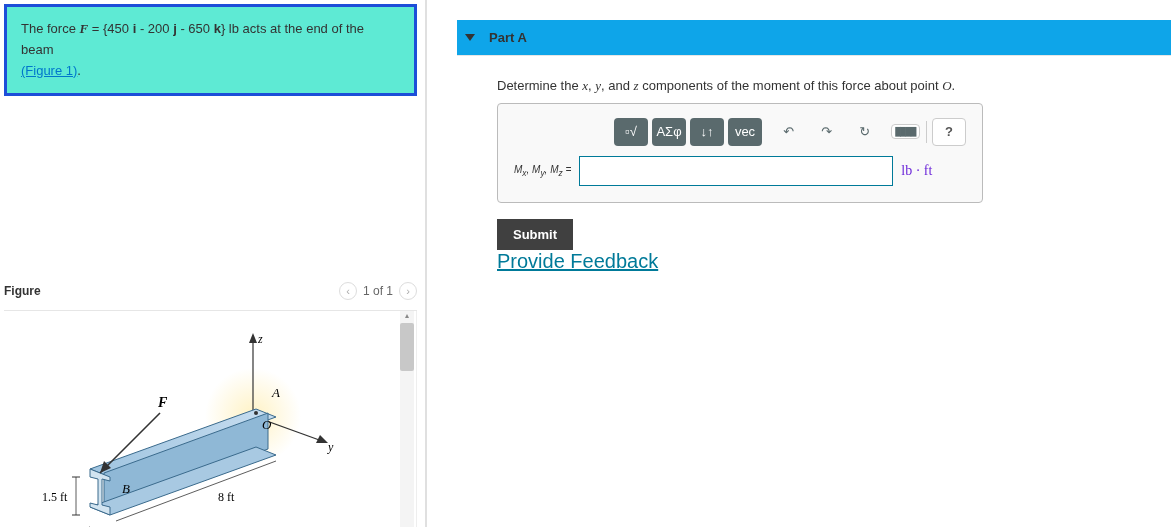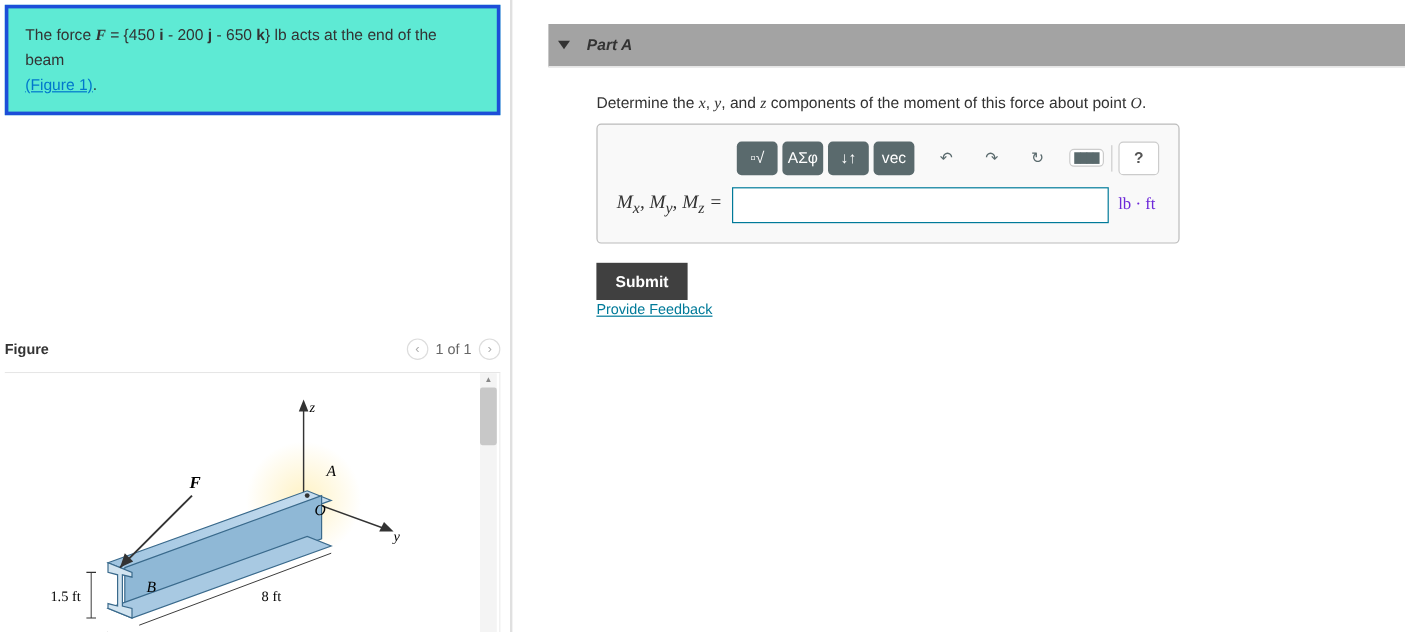--- a/index.html
+++ b/index.html
@@ -11,43 +11,43 @@
 .problem-box .vec { font-weight: bold; }
 .figlink { color: #0077cc; text-decoration: underline; cursor: pointer; margin-top: 33px; }
 .fig-head { display: flex; align-items: center; border-bottom: 1px solid #e6e6e6; padding: 6px 0 10px 0; margin-top: 180px; }
 .fig-title { font-size: 12px; font-weight: bold; color: #333; flex: 1; }
 .pager { display: flex; align-items: center; gap: 6px; color: #666; font-size: 12px; }
 .pager-btn { width: 18px; height: 18px; border: 1px solid #ddd; border-radius: 50%; background: #fff; display: flex; align-items: center; justify-content: center; color: #aaa; font-size: 11px; cursor: pointer; }
 .fig-body { position: relative; background: #fff; border-right: 1px solid #eee; padding: 10px 24px 0 24px; height: 248px; }
 .scroll-track { position: absolute; right: 2px; top: 0; bottom: 0; width: 14px; background: #f4f4f4; }
 .scroll-thumb { width: 14px; height: 48px; background: #c8c8c8; border-radius: 2px; }
 .scroll-arrow { position:absolute; left:0; right:0; text-align:center; font-size:8px; color:#888; }
-.part-header { background: #a3a3a3; border-bottom: 1px solid #e6e6e6; padding: 10px 14px 10px 8px; margin-top: 20px; display: flex; align-items: center; gap: 14px; font-style: italic; }
+.part-header { background: #0ea5e9; border-bottom: 1px solid #e6e6e6; padding: 10px 14px 10px 8px; margin-top: 20px; display: flex; align-items: center; gap: 14px; }
 .tri-down { width:0; height:0; border-left:5px solid transparent; border-right:5px solid transparent; border-top:7px solid #333; }
 .part-title { font-weight: bold; color: #333; }
 .part-body { padding: 20px 30px 0 40px; }
 .prompt { color: #333; margin-bottom: 6px; line-height: 1.6; }
 .prompt .mi { font-style: italic; font-family: 'Times New Roman', serif; }
 .instr { color: #333; font-weight: bold; margin-bottom: 14px; line-height: 1.6; }
 .hints { color: #007a99; margin-bottom: 18px; display: flex; align-items: center; gap: 6px; cursor: pointer; font-weight: bold; }
 .tri-right { width:0;height:0;border-top:5px solid transparent;border-bottom:5px solid transparent;border-left:7px solid #007a99; }
 .ans-box { border: 1px solid #bbb; border-radius: 4px; background:#f9f9f9; padding: 14px 16px 16px 16px; width: 486px; margin-bottom: 16px; }
 .toolbar { display:flex; align-items:center; gap:4px; margin-left: 100px; margin-bottom: 10px; }
 .tb { height: 28px; min-width: 34px; border-radius: 4px; display: inline-flex; align-items: center; justify-content: center; font-size: 13px; padding: 0 6px; cursor:pointer; }
 .tb.dark { background: #5a6a6d; color: #fff; }
 .tb.light { color: #5a6a6d; }
 .tb.help { border:1px solid #ccc; background:#fff; color:#555; font-weight:bold; }
 .tb.kbd { color:#5a6a6d; border:1px solid #ccc; background:#fff; font-size:8px; letter-spacing:-0.5px; padding:2px 3px; min-width:auto; height:auto;}
 .sep { width:1px; height:22px; background:#ccc; margin:0 2px; }
 .ans-row { display:flex; align-items:center; gap: 8px; }
-.ans-label { font-family: Liberation Serif, serif; font-style: italic; font-size: 16px; color: #333; }
+.ans-label { font-family: Liberation Sans, sans-serif; font-style: italic; font-size: 10px; color: #333; }
 .ans-input { width: 314px; height: 30px; border: 1px solid #007a99; background:#fff; padding: 2px 6px; }
 .ans-unit { font-family: 'Times New Roman', serif; font-size: 14px; color:#6d28d9; }
 .submit-btn { background: #404040; color: #fff; border: none; padding: 8px 16px; font-weight: bold; font-size: 13px; cursor: pointer; }
-.feedback { color: #007a99; text-decoration: underline; display: inline-block; cursor: pointer; font-size: 12px; }
+.feedback { color: #007a99; text-decoration: underline; display: inline-block; cursor: pointer; font-size: 20px; }
 
 svg text { font-family: 'Times New Roman', serif; }
 </style>
 </head>
 <body>
 
 <div class="left-panel">
   <div class="problem-box">
     <span>The force </span><span class="ital">F</span><span> = {450 </span><span class="vec">i</span><span> - 200 </span><span class="vec">j</span><span> - 650 </span><span class="vec">k</span><span>} lb acts at the end of the beam </span><br>
     <span class="figlink">(Figure 1)</span><span>.</span>

